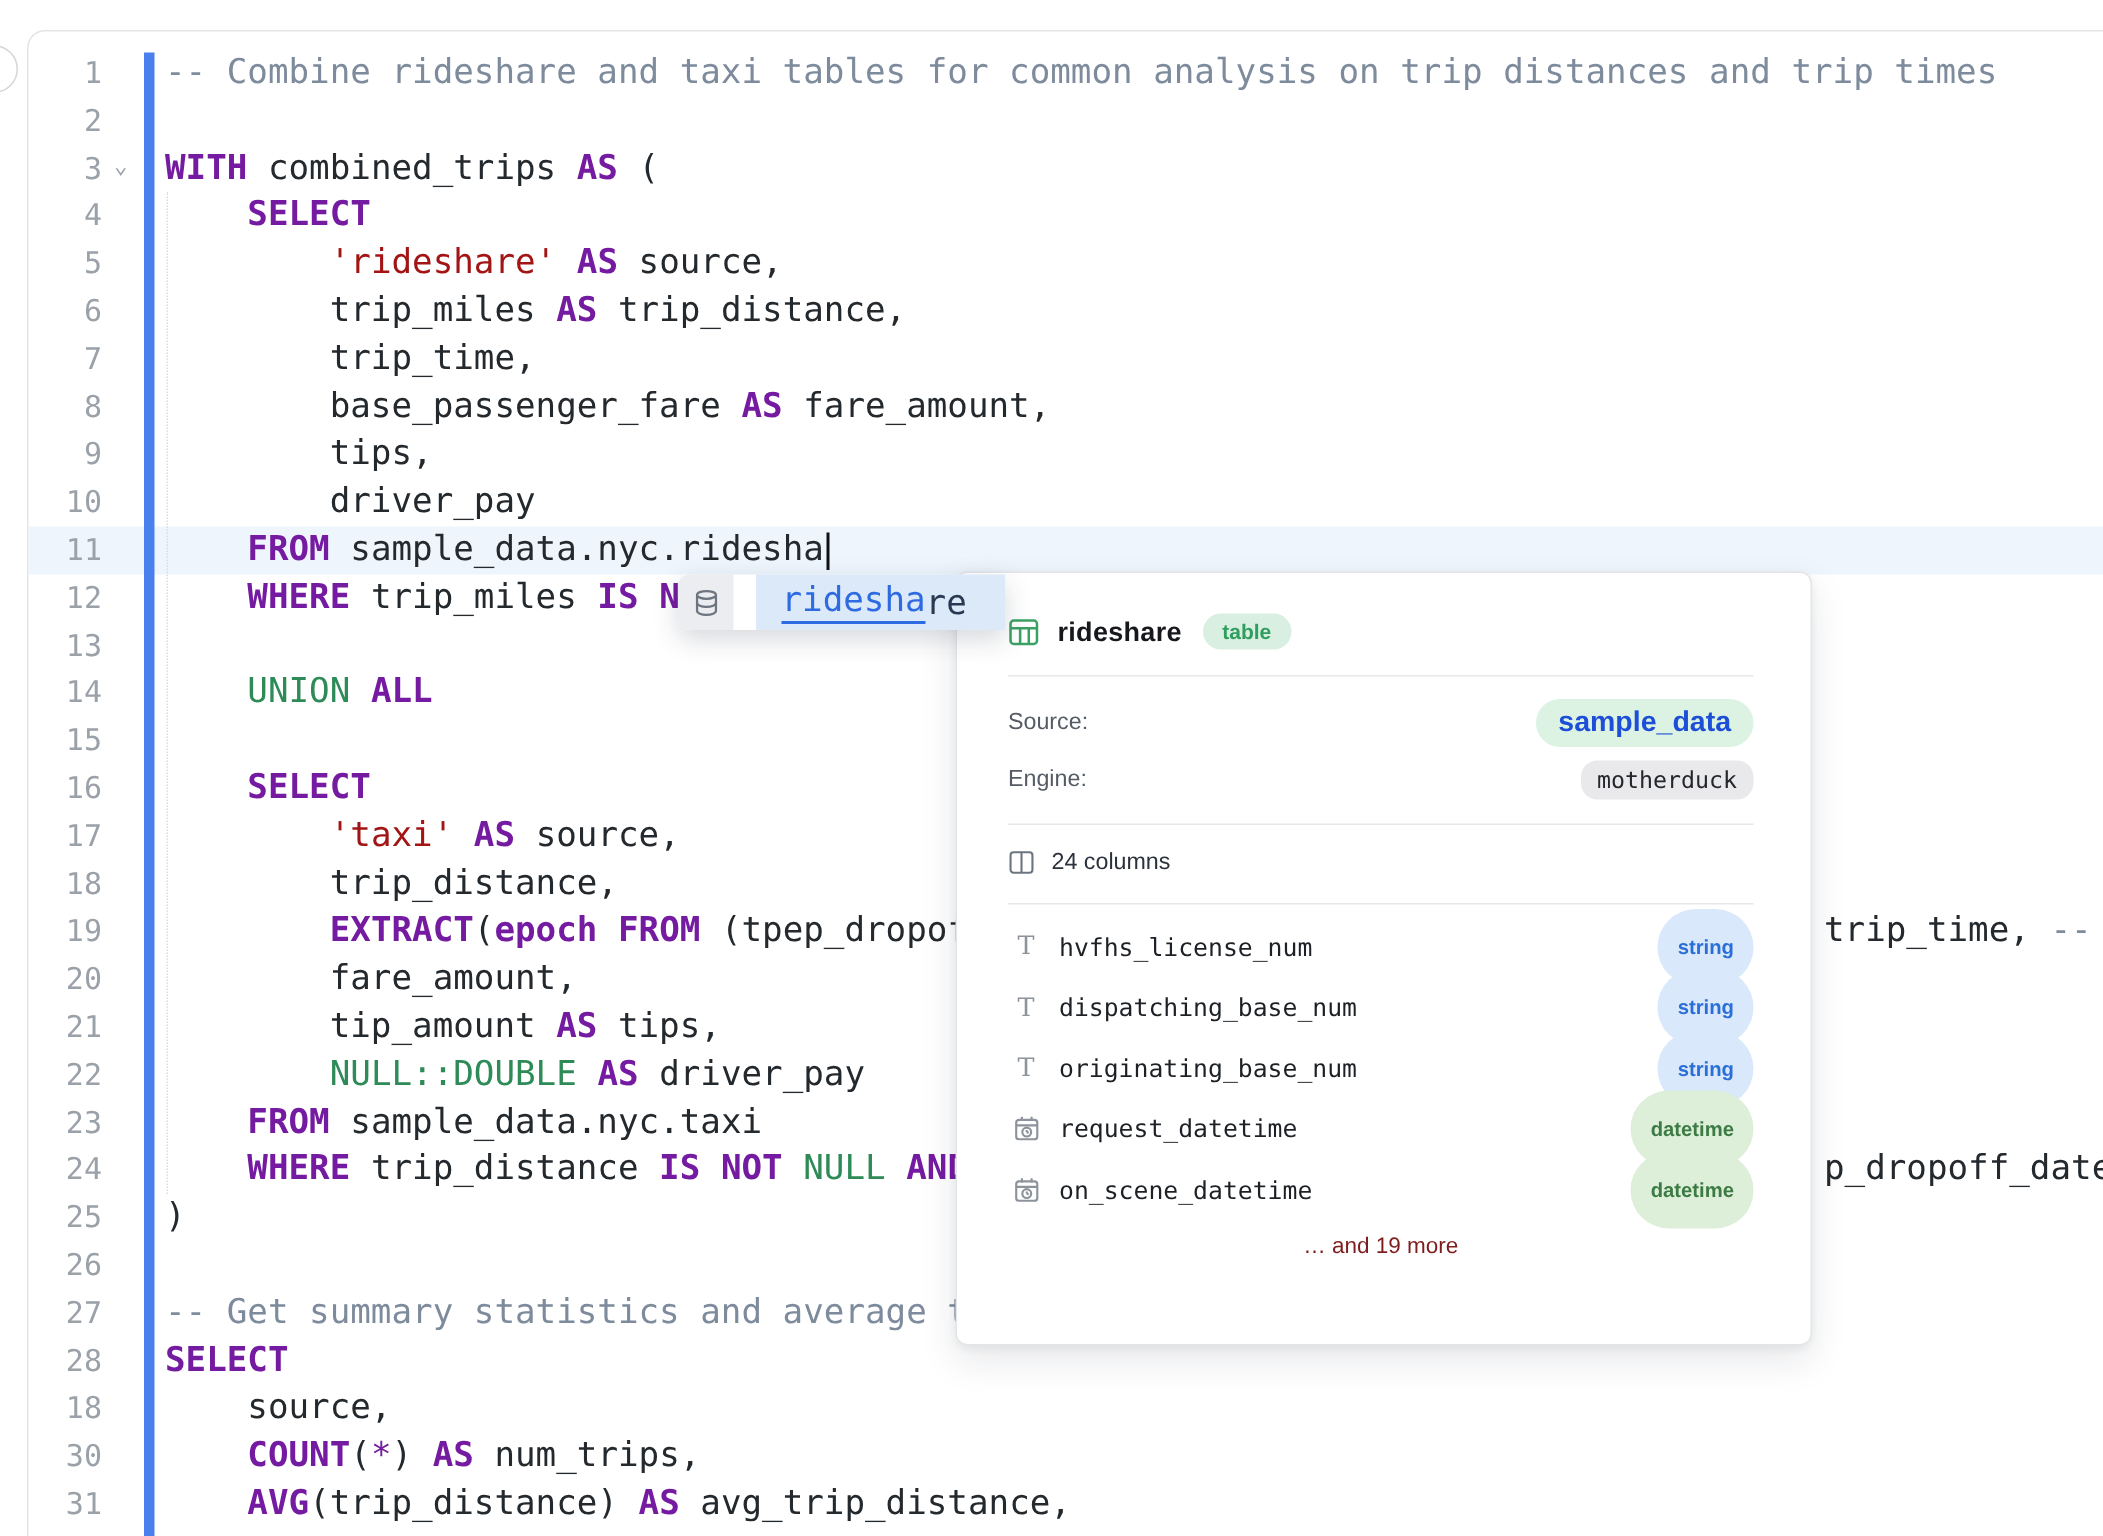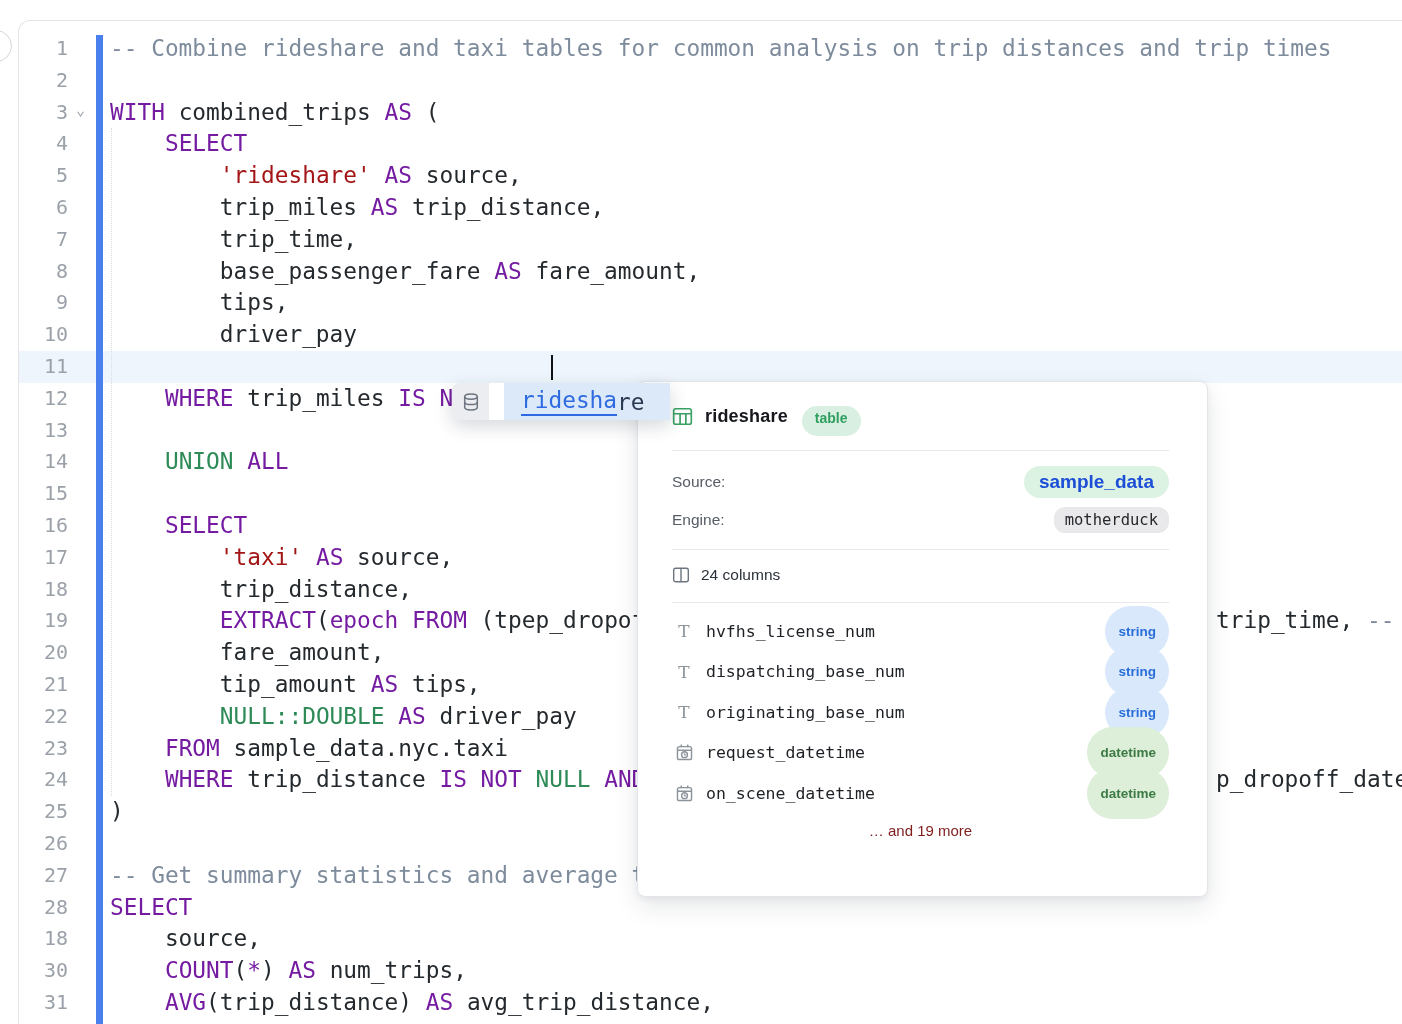--- a/index.html
+++ b/index.html
@@ -25,21 +25,21 @@
 
   
   #code{position:absolute;inset:0;z-index:2;}
   .code-line{position:absolute;left:0;width:1402px;height:31.8px;line-height:31.8px;
     font-family:"DejaVu Sans Mono",monospace;font-size:22.8px;white-space:pre;cursor:text;}
   .ln{position:absolute;left:24px;width:44px;text-align:right;
     font-size:20px;color:#9ba1a9;cursor:default;}
   .fold{position:absolute;left:76px;top:-2px;font-size:15px;color:#98a1ab;cursor:pointer;}
   .code{position:absolute;left:110px;top:0;}
   .frag{position:absolute;top:0;}
-  .tk-kw{color:#751ba1;font-weight:normal;}
+  .tk-kw{color:#751ba1;font-weight:bold;}
   .tk-gr{color:#2e8b57;}
   .tk-str{color:#a31515;}
   .tk-com{color:#7d8b9c;}
   .tk-id{color:#24292e;}
   .tk-op{color:#751ba1;}
   .caret{position:absolute;left:551px;top:355px;width:2px;height:25px;background:#101114;z-index:4;}
 
   
   .ac-row{position:absolute;left:452px;top:383px;height:37px;display:flex;z-index:7;
     border-radius:8px 0 0 8px;box-shadow:0 6px 18px rgba(30,40,60,.18);cursor:pointer;gap:15px;}
@@ -48,21 +48,21 @@
   .ac-label{width:149px;background:#dbe9f9;display:flex;align-items:center;
     padding-left:17px;font-family:"DejaVu Sans Mono",monospace;font-size:22.8px;}
   .ac-match{color:#2e6be0;border-bottom:2px solid #2e6be0;padding-bottom:1px;}
   .ac-rest{color:#2a3952;}
 
   
   .card{position:absolute;left:637px;top:381px;width:571px;height:516px;background:#fff;
     border:1px solid #e4e5e9;border-radius:8px;box-sizing:border-box;
     box-shadow:0 10px 25px rgba(20,30,50,.10),0 2px 6px rgba(20,30,50,.06);
     padding:0 38px 0 34px;z-index:6;overflow:hidden;}
-  .card-header{margin-top:24px;display:flex;gap:12px;height:30px;}
+  .card-header{margin-top:24px;display:flex;align-items:center;gap:12px;height:30px;}
   .card-title{font-size:18px;font-weight:bold;color:#16181d;letter-spacing:.2px;}
   .pill{border-radius:999px;display:inline-block;white-space:nowrap;}
   .badge-table{background:#d9efe1;color:#2f9e5f;font-weight:bold;font-size:14px;
     padding:4px 13px;margin-left:2px;}
   .hr{border:none;height:1px;background:#e7e8ec;margin:14px 0 0 0;}
   .info-row{display:flex;justify-content:space-between;align-items:center;height:30px;margin-top:16px;}
   .info-row + .info-row{margin-top:8px;}
   .info-label{font-size:15.5px;color:#565c66;}
   .pill-green{background:#dcf2e3;color:#1d4ed8;font-weight:bold;font-size:19px;padding:5px 15px;}
   .pill-gray{background:#e9e9ec;color:#24272b;font-family:"DejaVu Sans Mono",monospace;
@@ -95,21 +95,21 @@
       <div class="code-line" style="top: 33px;"><span class="ln">1</span><span class="code"><span class="tk-com">-- Combine rideshare and taxi tables for common analysis on trip distances and trip times</span></span></div>
       <div class="code-line" style="top: 64.8px;"><span class="ln">2</span><span class="code"></span></div>
       <div class="code-line" style="top: 96.6px;"><span class="ln">3</span><span class="fold">⌄</span><span class="code"><span class="tk-kw">WITH</span><span class="tk-id"> combined_trips </span><span class="tk-kw">AS</span><span class="tk-id"> (</span></span></div>
       <div class="code-line" style="top: 128.4px;"><span class="ln">4</span><span class="code"><span class="tk-id">    </span><span class="tk-kw">SELECT</span></span></div>
       <div class="code-line" style="top: 160.2px;"><span class="ln">5</span><span class="code"><span class="tk-id">        </span><span class="tk-str">'rideshare'</span><span class="tk-id"> </span><span class="tk-kw">AS</span><span class="tk-id"> source,</span></span></div>
       <div class="code-line" style="top: 192px;"><span class="ln">6</span><span class="code"><span class="tk-id">        trip_miles </span><span class="tk-kw">AS</span><span class="tk-id"> trip_distance,</span></span></div>
       <div class="code-line" style="top: 223.8px;"><span class="ln">7</span><span class="code"><span class="tk-id">        trip_time,</span></span></div>
       <div class="code-line" style="top: 255.6px;"><span class="ln">8</span><span class="code"><span class="tk-id">        base_passenger_fare </span><span class="tk-kw">AS</span><span class="tk-id"> fare_amount,</span></span></div>
       <div class="code-line" style="top: 287.4px;"><span class="ln">9</span><span class="code"><span class="tk-id">        tips,</span></span></div>
       <div class="code-line" style="top: 319.2px;"><span class="ln">10</span><span class="code"><span class="tk-id">        driver_pay</span></span></div>
-      <div class="code-line" style="top: 351px;"><span class="ln">11</span></div>
+      <div class="code-line" style="top: 351px;"><span class="ln">11</span><span class="code"><span class="tk-id">    </span><span class="tk-kw">FROM</span><span class="tk-id"> sample_data.nyc.ridesha</span></span></div>
       <div class="code-line" style="top: 382.8px;"><span class="ln">12</span><span class="code"><span class="tk-id">    </span><span class="tk-kw">WHERE</span><span class="tk-id"> trip_miles </span><span class="tk-kw">IS</span><span class="tk-id"> </span><span class="tk-kw">N</span></span></div>
       <div class="code-line" style="top: 414.6px;"><span class="ln">13</span><span class="code"></span></div>
       <div class="code-line" style="top: 446.4px;"><span class="ln">14</span><span class="code"><span class="tk-id">    </span><span class="tk-gr">UNION</span><span class="tk-id"> </span><span class="tk-kw">ALL</span></span></div>
       <div class="code-line" style="top: 478.2px;"><span class="ln">15</span><span class="code"></span></div>
       <div class="code-line" style="top: 510px;"><span class="ln">16</span><span class="code"><span class="tk-id">    </span><span class="tk-kw">SELECT</span></span></div>
       <div class="code-line" style="top: 541.8px;"><span class="ln">17</span><span class="code"><span class="tk-id">        </span><span class="tk-str">'taxi'</span><span class="tk-id"> </span><span class="tk-kw">AS</span><span class="tk-id"> source,</span></span></div>
       <div class="code-line" style="top: 573.6px;"><span class="ln">18</span><span class="code"><span class="tk-id">        trip_distance,</span></span></div>
       <div class="code-line" style="top: 605.4px;"><span class="ln">19</span><span class="code"><span class="tk-id">        </span><span class="tk-kw">EXTRACT</span><span class="tk-id">(</span><span class="tk-kw">epoch</span><span class="tk-id"> </span><span class="tk-kw">FROM</span><span class="tk-id"> (tpep_dropoff_datetime</span></span><span class="frag" style="left: 1216px;"><span class="tk-id">trip_time, </span><span class="tk-com">--</span></span></div>
       <div class="code-line" style="top: 637.2px;"><span class="ln">20</span><span class="code"><span class="tk-id">        fare_amount,</span></span></div>
       <div class="code-line" style="top: 669px;"><span class="ln">21</span><span class="code"><span class="tk-id">        tip_amount </span><span class="tk-kw">AS</span><span class="tk-id"> tips,</span></span></div>

